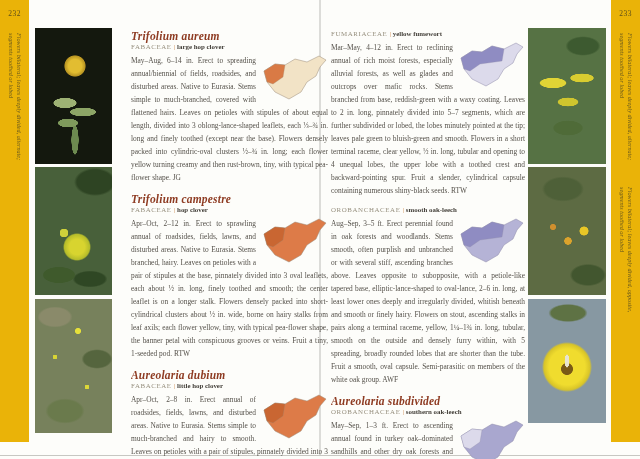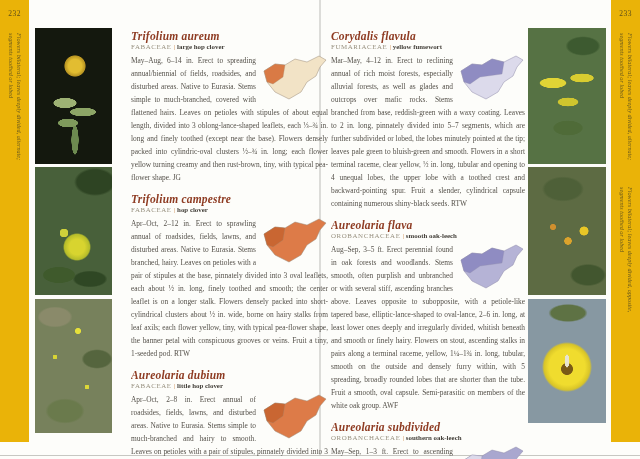--- a/index.html
+++ b/index.html
@@ -170,35 +170,33 @@
         </svg>
         <p>Apr–Oct, 2–8 in. Erect annual of roadsides, fields, lawns, and disturbed areas. Native to Eurasia. Stems simple to much-branched and hairy to smooth. Leaves on petioles with a pair of stipules, pinnately divided into 3 oblong-oval leaflets, each nearly ½ in. long, notched at the tip, on short to no stalklets, finely toothed and mostly smooth. Flowers densely packed into short-cylindrical clusters no more than ⅓ in. wide and borne on stalks from leaf axils; each flower is yellow, with typical pea-flower shape, the banner petal with a lengthwise fold. Fruit a 1-seeded pod. BAS</p>
       </div>
     </article>
 
   </div>
 
   <div class="textcol textcol-right">
 
     <article class="entry">
-      <h3 class="species">Corydalis flavula</h3>
       <div class="famline">
         <span class="fam">FUMARIACEAE</span><span class="sep">|</span><span class="common">yellow fumewort</span>
       </div>
       <div class="desc">
         <svg class="map" viewBox="0 0 66 48">
           <polygon stroke="#8f8aa8" stroke-width="0.5" points="2,17 13,10 23,11 33,5 45,8 57,2 64,6 58,13 54,22 45,28 39,38 27,45 13,38 5,28" fill="#dcdaeb"></polygon>
           <polygon stroke="#8f8aa8" stroke-width="0.3" points="2,17 13,10 23,11 33,5 45,8 43,20 21,23 11,30 5,28" fill="#8f8cc2"></polygon>
         </svg>
         <p>Mar–May, 4–12 in. Erect to reclining annual of rich moist forests, especially alluvial forests, as well as glades and outcrops over mafic rocks. Stems branched from base, reddish-green with a waxy coating. Leaves to 2 in. long, pinnately divided into 5–7 segments, which are further subdivided or lobed, the lobes minutely pointed at the tip; leaves pale green to bluish-green and smooth. Flowers in a short terminal raceme, clear yellow, ½ in. long, tubular and opening to 4 unequal lobes, the upper lobe with a toothed crest and backward-pointing spur. Fruit a slender, cylindrical capsule containing numerous shiny-black seeds. RTW</p>
       </div>
     </article>
 
     <article class="entry">
-      <h3 class="species">Aureolaria flava</h3>
       <div class="famline">
         <span class="fam">OROBANCHACEAE</span><span class="sep">|</span><span class="common">smooth oak-leech</span>
       </div>
       <div class="desc">
         <svg class="map" viewBox="0 0 66 48">
           <polygon stroke="#8f8aa8" stroke-width="0.5" points="2,17 13,10 23,11 33,5 45,8 57,2 64,6 58,13 54,22 45,28 39,38 27,45 13,38 5,28" fill="#b5b3d6"></polygon>
           <polygon stroke="#8f8aa8" stroke-width="0.3" points="2,17 13,10 23,11 33,5 45,8 43,20 21,23 11,30 5,28" fill="#8f8cc2"></polygon>
         </svg>
         <p>Aug–Sep, 3–5 ft. Erect perennial found in oak forests and woodlands. Stems smooth, often purplish and unbranched or with several stiff, ascending branches above. Leaves opposite to subopposite, with a petiole-like tapered base, elliptic-lance-shaped to oval-lance, 2–6 in. long, at least lower ones deeply and irregularly divided, whitish beneath and smooth or finely hairy. Flowers on stout, ascending stalks in pairs along a terminal raceme, yellow, 1¼–1¾ in. long, tubular, smooth on the outside and densely furry within, with 5 spreading, broadly rounded lobes that are shorter than the tube. Fruit a smooth, oval capsule. Semi-parasitic on members of the white oak group. AWF</p>
       </div>

